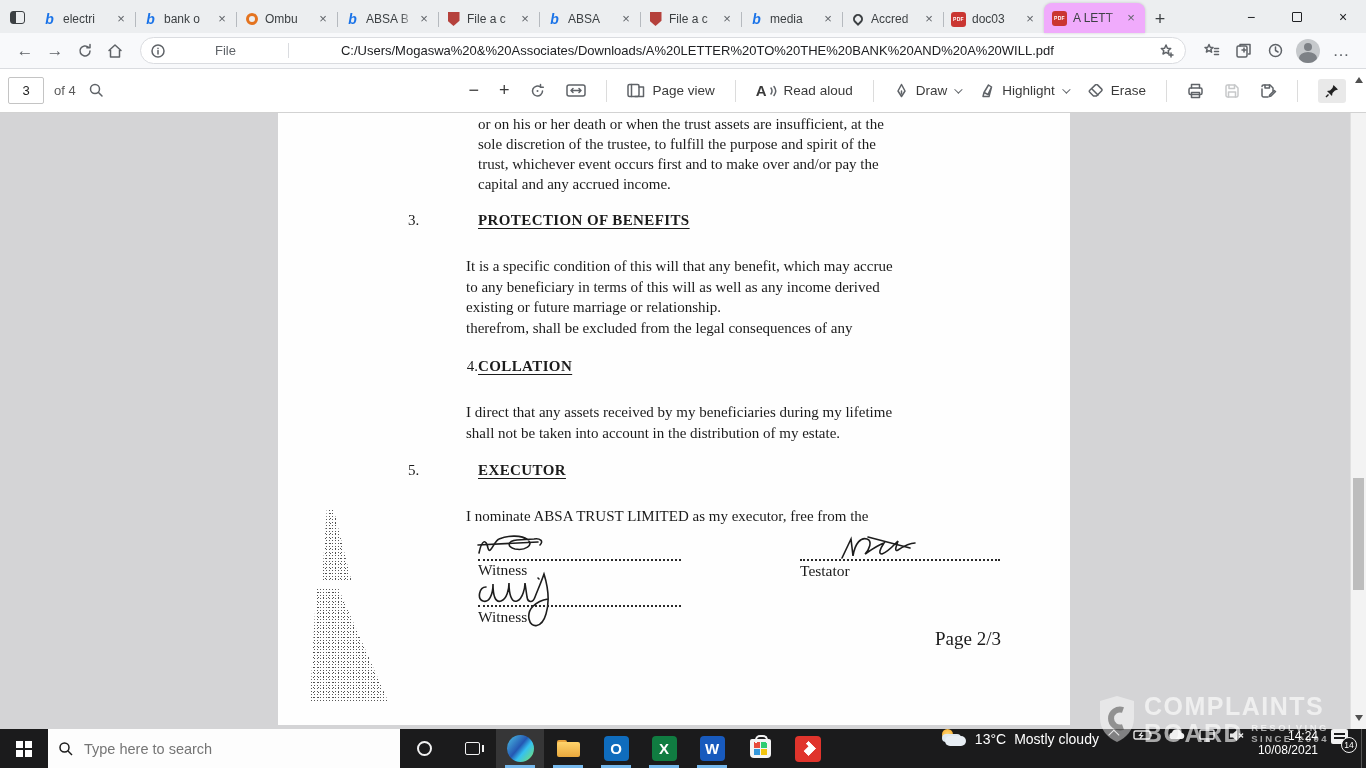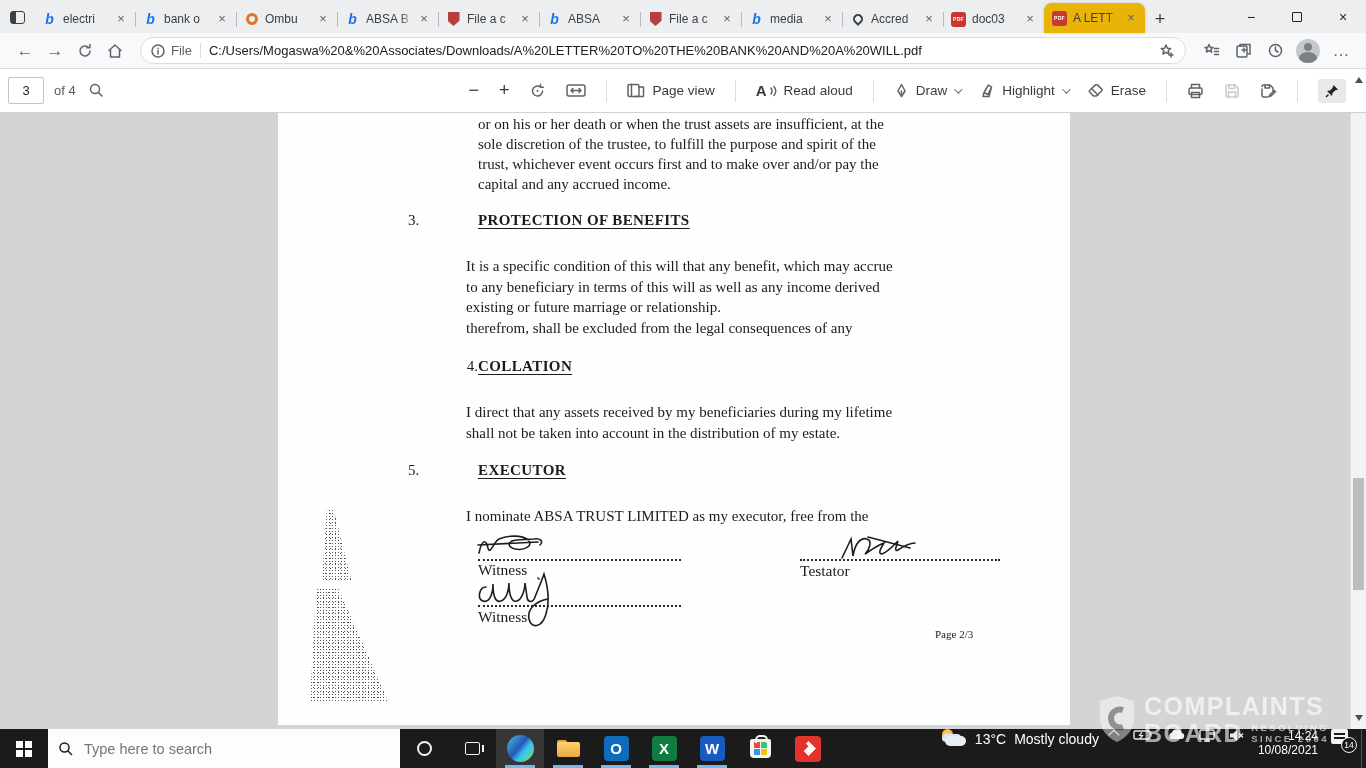--- a/index.html
+++ b/index.html
@@ -10,21 +10,21 @@
   
   .tabstrip { position:absolute; left:0; top:0; width:1366px; height:33px;
     background:#eceef0; display:flex; align-items:flex-end; }
   .tab-actions { width:34px; height:32px; display:flex; align-items:center; justify-content:center; }
   .tab-actions .glyph { width:15px; height:13px; border:1.6px solid #3c4043; border-radius:3px; position:relative; }
   .tab-actions .glyph::before { content:""; position:absolute; left:0; top:0; bottom:0; width:5px; background:#3c4043; }
   .tabs { display:flex; align-items:flex-end; height:33px; flex:0 1 auto; }
   .tab { position:relative; width:101px; height:28px; display:flex; align-items:center;
     padding:0 6px 0 8px; color:#3c4043; font-size:12px; cursor:default; }
   .tab:not(.active)+.tab:not(.active)::before { content:""; position:absolute; left:0; top:7px; height:15px; width:1px; background:#b6babf; }
-  .tab.active { background:#eab308; border-radius:8px 8px 0 0; height:30px; box-shadow:0 0 3px rgba(0,0,0,.18); z-index:2; }
+  .tab.active { background:#f0abfc; border-radius:8px 8px 0 0; height:30px; box-shadow:0 0 3px rgba(0,0,0,.18); z-index:2; }
   .tab-title { flex:1; white-space:nowrap; overflow:hidden; margin:0 2px 0 6px;
     -webkit-mask-image:linear-gradient(90deg,#000 72%,transparent); mask-image:linear-gradient(90deg,#000 72%,transparent); }
   .tab-close { width:16px; height:16px; border-radius:4px; font-size:13px; line-height:15px; text-align:center; color:#5f6368; }
   .fav { width:15px; height:15px; flex:0 0 15px; display:flex; align-items:center; justify-content:center; }
   .fav-bing { color:#1a73e8; font-weight:bold; font-style:italic; font-size:14px; }
   .fav-ombud { width:12px; height:12px; border:3px solid #e4731f; border-radius:50%; }
   .fav-shield { width:12px; height:14px; background:#b5413c; clip-path:polygon(0 0,100% 0,100% 62%,50% 100%,0 62%); }
   .fav-pin { width:10px; height:10px; border:2.5px solid #3c4043; border-radius:50% 50% 50% 0; transform:rotate(-45deg); }
   .fav-pdf { width:15px; height:15px; background:#ca3632; border-radius:3px; color:#fff; font-size:5px; font-weight:bold;
     display:flex; align-items:center; justify-content:center; letter-spacing:.3px; }
@@ -33,21 +33,21 @@
   .win-btn { width:46px; height:33px; display:flex; align-items:center; justify-content:center; font-size:14px; color:#202124; }
   .win-max .sq { width:10px; height:10px; border:1.2px solid #202124; border-radius:1px; }
 
   
   .navbar { position:absolute; left:0; top:33px; width:1366px; height:36px; background:#f8f9fb;
     display:flex; align-items:center; padding:0 10px; border-bottom:1px solid #dadce0; }
   .nav-btn { width:30px; height:30px; display:flex; align-items:center; justify-content:center;
     color:#5f6368; font-size:17px; border-radius:4px; }
   .ic { stroke:#5f6368; fill:none; stroke-width:1.5; stroke-linecap:round; stroke-linejoin:round; }
   .addressbar { flex:1; height:27px; margin:0 10px; background:#fff; border:1px solid #dadce0; border-radius:14px;
-    display:flex; align-items:center; padding:0 10px; font-size:13px; color:#202124; }
+    display:flex; align-items:center; padding:0 10px; font-size:13px; color:#202124;gap:44px; }
   .addr-file { color:#5f6368; margin:0 8px 0 6px; }
   .addr-sep { width:1px; height:15px; background:#dadce0; margin-right:8px; }
   .addr-url { flex:1; white-space:nowrap; overflow:hidden; }
   .nav-right { display:flex; align-items:center; gap:2px; }
   .avatar { width:24px; height:24px; border-radius:50%; background:#c6c9cc; position:relative; overflow:hidden; margin:0 4px; }
   .avatar::before { content:""; position:absolute; left:8px; top:4px; width:8px; height:8px; border-radius:50%; background:#7d8186; }
   .avatar::after { content:""; position:absolute; left:3px; top:13px; width:18px; height:12px; border-radius:50%; background:#7d8186; }
 
   
   .pdfbar { position:absolute; left:0; top:69px; width:1366px; height:44px; background:#fff;
@@ -70,21 +70,21 @@
     font-family:"Liberation Serif", serif; color:#1b1b1b; font-size:15px; }
   .intro { position:absolute; left:200px; top:1px; line-height:20px; white-space:nowrap; }
   .sec { position:absolute; left:130px; white-space:nowrap; }
   .sec-num { display:inline-block; width:70px; }
   .sec-head { font-weight:bold; text-decoration:underline; text-underline-offset:3px; letter-spacing:.4px; }
   .body-block { position:absolute; left:188px; line-height:20.5px; white-space:nowrap; }
   .dotline { position:absolute; height:0; border-bottom:2px dotted #2a2a2a; }
   .sig-label { position:absolute; font-size:15.5px; }
   .sig { position:absolute; }
   .sig path { stroke:#1d1d1d; fill:none; stroke-width:1.6; stroke-linecap:round; }
-  .doc-footer { position:absolute; left:657px; top:515px; font-size:11px; }
+  .doc-footer { position:absolute; left:657px; top:515px; font-size:19px; }
   .smudge { position:absolute; left:26px; top:396px; width:100px; height:192px; }
   .smudge::before, .smudge::after { content:""; position:absolute;
     background-image:radial-gradient(#2e2e2e 26%,transparent 28%),radial-gradient(#1f1f1f 20%,transparent 23%);
     background-size:3px 3px,5px 5px; background-position:0 0,1px 2px; opacity:.8; }
   .smudge::before { left:18%; top:0; width:34%; height:37%; clip-path:polygon(14% 0,34% 0,86% 100%,0 100%); }
   .smudge::after { left:6%; top:41%; width:78%; height:59%; clip-path:polygon(8% 0,36% 0,100% 100%,0 100%); }
 
   
   .scrollbar { position:absolute; right:0; top:69px; width:16px; height:660px; background:#f3f3f3;
     border-left:1px solid #e0e0e0; z-index:5; }

